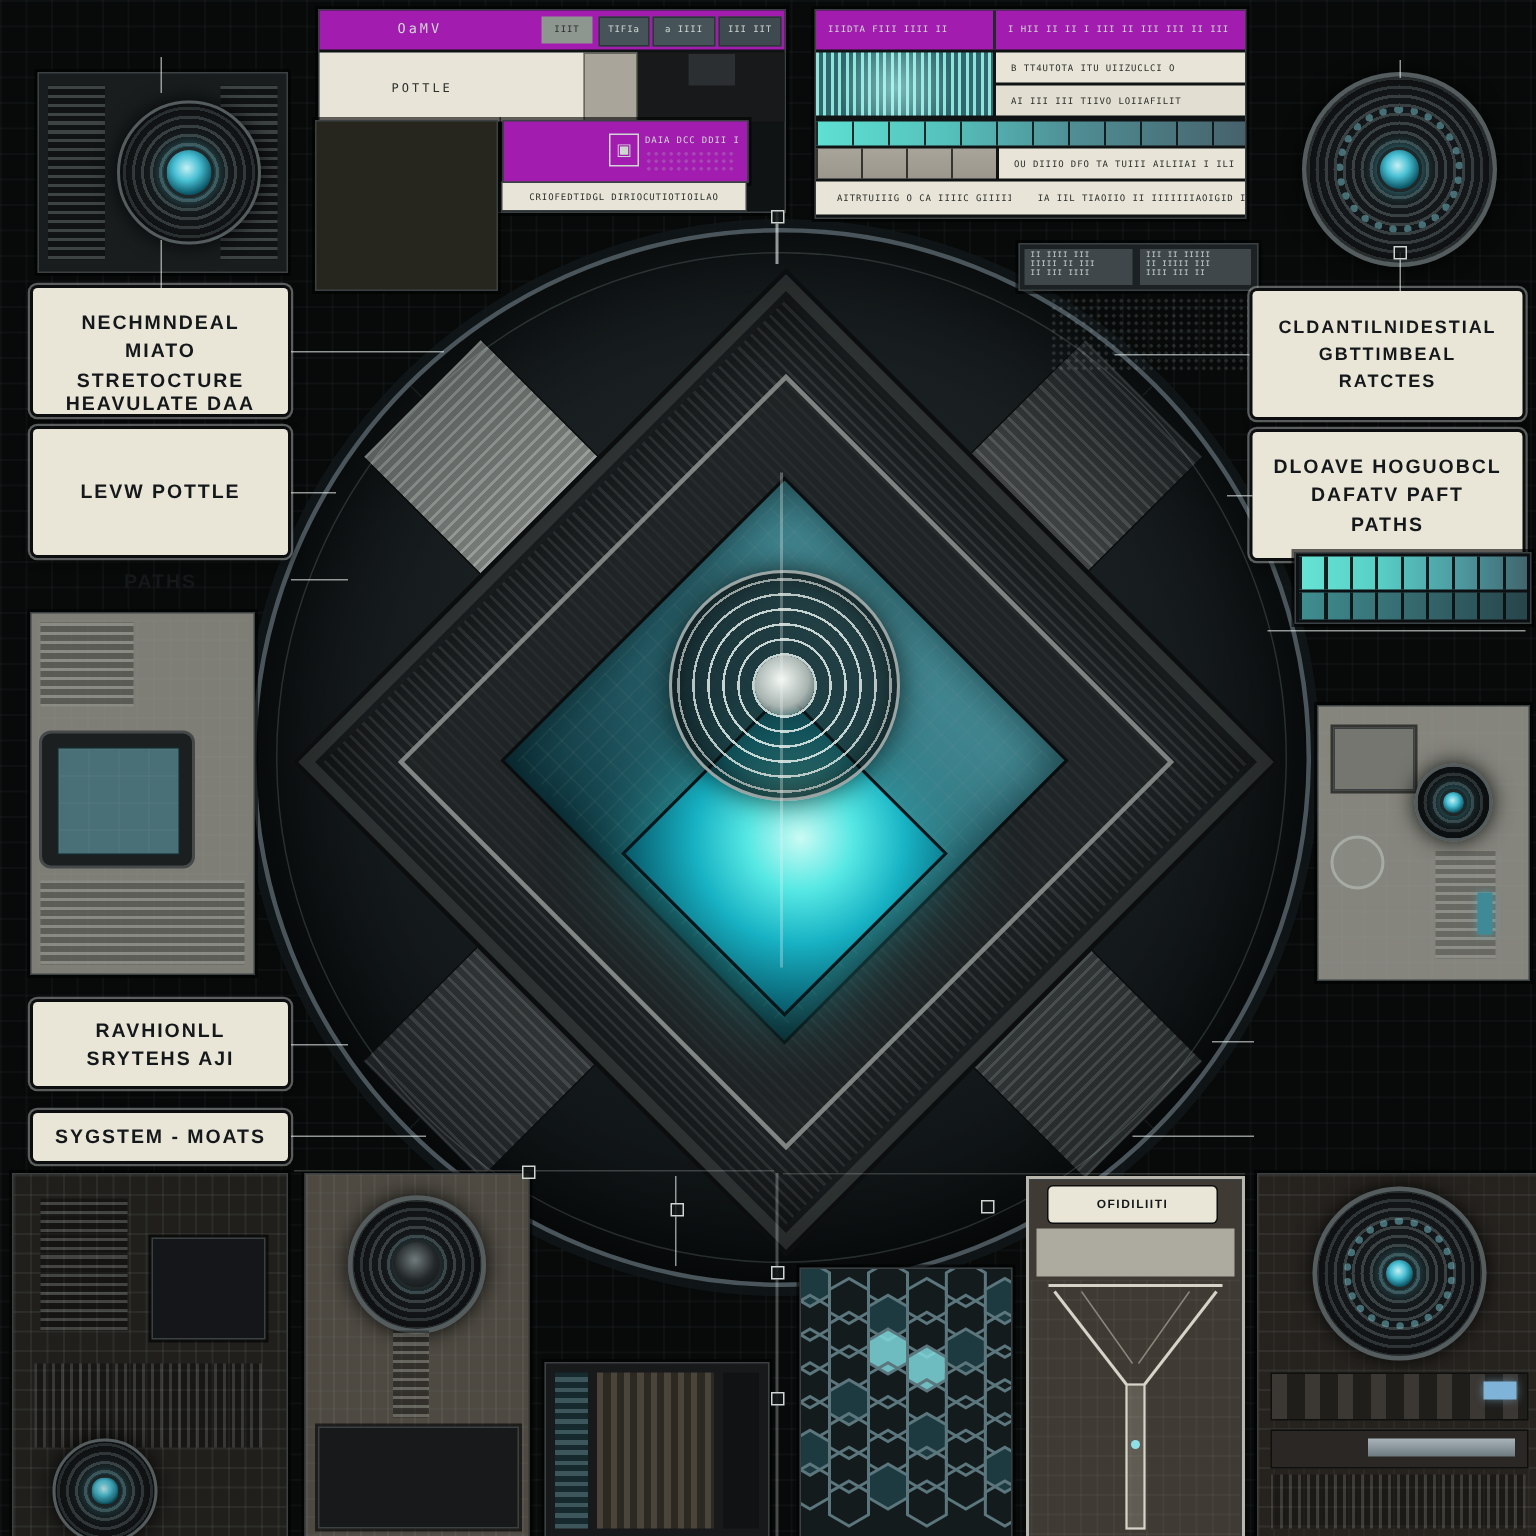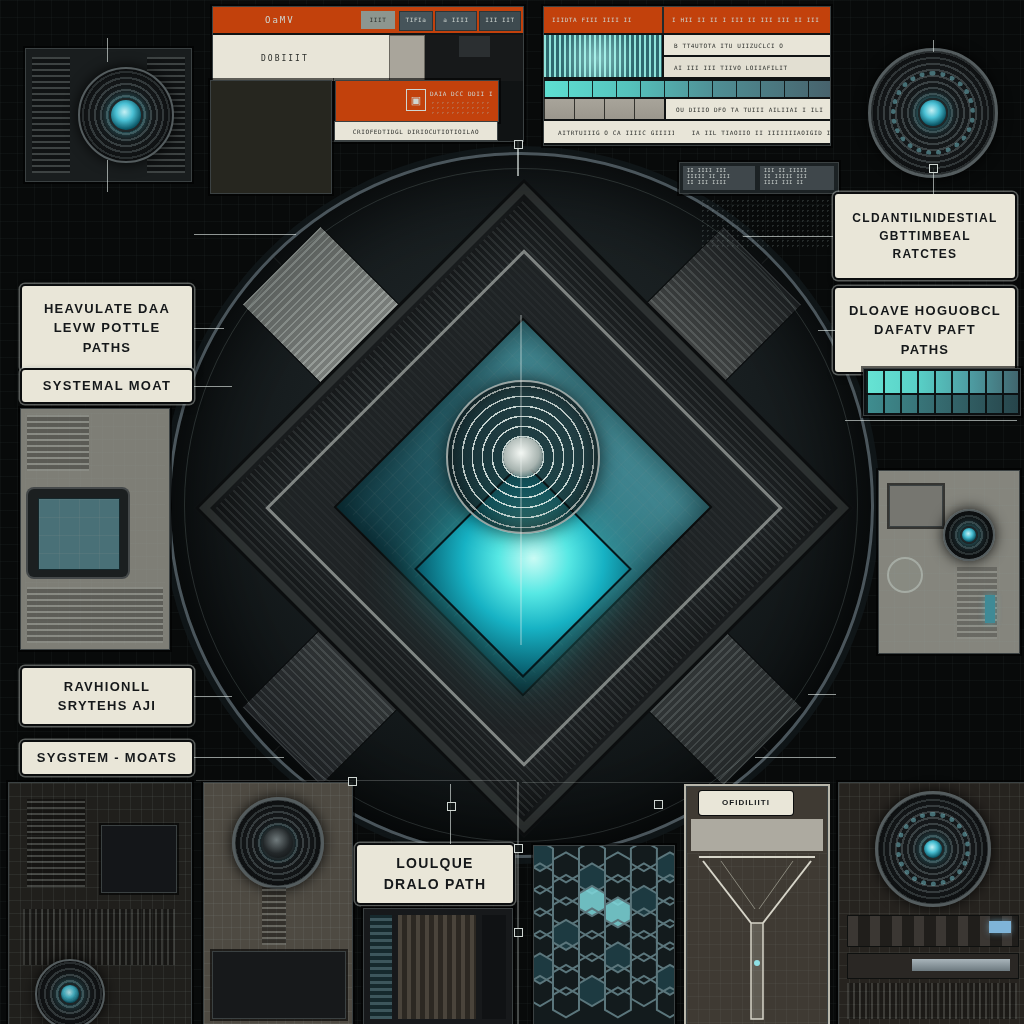--- a/index.html
+++ b/index.html
@@ -38,21 +38,21 @@
   .ghost-circle{position:absolute;border-radius:50%;border:2px solid rgba(190,198,192,.55);background:rgba(150,158,152,.18);}
   
   .tex-h{background-image:repeating-linear-gradient(0deg, rgba(190,200,196,.22) 0 2px, rgba(0,0,0,.35) 2px 6px);}
   .tex-v{background-image:repeating-linear-gradient(90deg, rgba(190,200,196,.18) 0 2px, rgba(0,0,0,.35) 2px 6px);}
   .tex-grid{background-image:
       linear-gradient(rgba(140,150,146,.16) 1px, transparent 1px),
       linear-gradient(90deg, rgba(140,150,146,.16) 1px, transparent 1px);
     background-size:11px 13px;}
   .tex-dots{background-image:radial-gradient(rgba(170,190,188,.35) 1px, transparent 1px);background-size:5px 5px;}
   
-  .slate{background:#c2410c;}
+  .slate{background:#a21caf;}
   .paper{background:#e8e5d8;}
   
   #big-circle{position:absolute;left:168px;top:152px;width:700px;height:700px;border-radius:50%;
     background:radial-gradient(circle at 50% 42%, #262d2f 0%, #181e20 45%, #0b0f10 78%, #090c0d 100%);
     border:3px solid #4a555b;overflow:hidden;
     box-shadow:0 0 0 6px rgba(18,24,26,.8), inset 0 0 90px rgba(0,0,0,.9);}
   #big-circle::after{content:"";position:absolute;inset:13px;border-radius:50%;
     border:1px solid rgba(200,222,220,.16);}
   .diam{position:absolute;transform:rotate(45deg);}
   .arm{position:absolute;border:1px solid #0b0d0e;}
@@ -123,21 +123,21 @@
         <div class="micro lt" style="text-align:center;line-height:16px;">TIFIa</div>
       </div>
       <div class="abs" style="left:222px;top:4px;width:40px;height:18px;background:#46545a;border:1px solid #2c3538;">
         <div class="micro lt" style="text-align:center;line-height:16px;">a IIII</div>
       </div>
       <div class="abs" style="left:266px;top:4px;width:40px;height:18px;background:#3e4a4f;border:1px solid #2c3538;">
         <div class="micro lt" style="text-align:center;line-height:16px;">III IIT</div>
       </div>
     </div>
     <div class="abs paper" style="left:0;top:28px;width:176px;height:46px;display:flex;align-items:center;">
-      <div class="micro" style="margin-left:48px;font-size:8px;letter-spacing:2px;">DOBIIIT</div>
+      <div class="micro" style="margin-left:48px;font-size:8px;letter-spacing:2px;">POTTLE</div>
     </div>
     <div class="abs" style="left:176px;top:28px;width:36px;height:46px;background:#a9a59b;
          box-shadow:inset 0 0 0 1px #6a675f, inset -18px 0 0 -17px #6a675f, inset 0 -23px 0 -22px #6a675f;"></div>
     <div class="abs tex-grid" style="left:212px;top:28px;width:98px;height:46px;background:#17191a;
          background-size:33px 23px;">
       <div class="abs" style="left:34px;top:1px;width:31px;height:21px;background:#2b2f31;"></div>
     </div>
   </div>
   <div class="abs tex-v frame" style="left:210px;top:80px;width:120px;height:112px;background:#26261f;"></div>
   <div class="abs slate frame" style="left:335px;top:80px;width:162px;height:40px;">
@@ -189,27 +189,29 @@
       <div class="micro lt" style="font-size:5px;">II III IIII</div>
     </div>
     <div class="abs" style="left:80px;top:3px;width:74px;height:24px;background:#3f474b;padding:1px 4px;box-sizing:border-box;">
       <div class="micro lt" style="font-size:5px;">III II IIIII</div>
       <div class="micro lt" style="font-size:5px;">II IIIII III</div>
       <div class="micro lt" style="font-size:5px;">IIII III II</div>
     </div>
   </div>
   <div class="abs tex-dots" style="left:700px;top:198px;width:132px;height:50px;opacity:.5;"></div>
 
-  <div class="label-box" style="left:22px;top:286px;width:170px;height:84px;">
+  <div class="label-box" style="left:22px;top:192px;width:170px;height:84px;">
+    <span>NECHMNDEAL</span>
+    <span>MIATO</span>
+    <span>STRETOCTURE</span>
+  </div>
+  <div class="label-box" style="left:22px;top:286px;width:170px;height:84px;gap:40px;">
     <span>HEAVULATE DAA</span>
     <span>LEVW POTTLE</span>
     <span>PATHS</span>
-  </div>
-  <div class="label-box" style="left:22px;top:370px;width:170px;height:32px;">
-    <span>SYSTEMAL MOAT</span>
   </div>
   <div class="label-box" style="left:22px;top:742px;width:170px;height:32px;">
     <span>SYGSTEM - MOATS</span>
   </div>
   <div class="label-box" style="left:22px;top:668px;width:170px;height:56px;">
     <span>RAVHIONLL</span>
     <span>SRYTEHS AJI</span>
   </div>
 
   <div class="frame" style="left:20px;top:408px;width:148px;height:240px;background:#7e7e76;">
@@ -268,24 +270,20 @@
 
   <div class="frame" style="left:203px;top:782px;width:148px;height:242px;background:#4e4a42;">
     <div class="abs tex-grid" style="inset:0;background-size:9px 12px;opacity:.8;"></div>
     <div class="lens" style="left:28px;top:14px;width:86px;height:86px;border-width:3px;">
       <div class="core dark" style="inset:30%;"></div>
     </div>
     <div class="abs tex-h" style="left:58px;top:104px;width:24px;height:58px;"></div>
     <div class="abs frame tex-v" style="left:8px;top:168px;width:132px;height:66px;background:#17191b;"></div>
   </div>
 
-  <div class="label-box" style="left:357px;top:845px;width:156px;height:58px;font-size:14px;">
-    <span>LOULQUE</span>
-    <span>DRALO PATH</span>
-  </div>
   <div class="frame" style="left:363px;top:908px;width:148px;height:116px;background:#17191b;">
     <div class="abs" style="left:6px;top:6px;width:22px;height:104px;
          background-image:repeating-linear-gradient(0deg,#3d565c 0 3px,#16292d 3px 7px);"></div>
     <div class="abs" style="left:34px;top:6px;width:78px;height:104px;
          background-image:repeating-linear-gradient(90deg,#4a443b 0 4px,#2c2822 4px 9px);"></div>
     <div class="abs tex-grid" style="left:118px;top:6px;width:24px;height:104px;background:#101214;"></div>
   </div>
 
   <div class="frame" style="left:533px;top:845px;width:140px;height:179px;background:#131b1d;">
     <svg id="hexsvg" width="140" height="179">
@@ -328,21 +326,21 @@
         <polygon points="148.9,36.3 148.9,51.3 135.9,58.8 122.9,51.3 122.9,36.3 135.9,28.8" stroke="#5b767c" stroke-width="2" fill="none"></polygon>
         <polygon points="148.9,58.8 148.9,73.8 135.9,81.3 122.9,73.8 122.9,58.8 135.9,51.3" stroke="#5b767c" stroke-width="2" fill="none"></polygon>
         <polygon points="148.9,81.3 148.9,96.3 135.9,103.8 122.9,96.3 122.9,81.3 135.9,73.8" stroke="#5b767c" stroke-width="2" fill="none"></polygon>
         <polygon points="148.9,103.8 148.9,118.8 135.9,126.3 122.9,118.8 122.9,103.8 135.9,96.3" stroke="#5b767c" stroke-width="2" fill="none"></polygon>
         <polygon points="148.9,126.3 148.9,141.3 135.9,148.8 122.9,141.3 122.9,126.3 135.9,118.8" stroke="#5b767c" stroke-width="2" fill="#1d3a41"></polygon>
         <polygon points="148.9,148.8 148.9,163.8 135.9,171.3 122.9,163.8 122.9,148.8 135.9,141.3" stroke="#5b767c" stroke-width="2" fill="none"></polygon>
       </svg>
   </div>
 
   <div class="frame" style="left:686px;top:786px;width:140px;height:238px;background:#3f3a33;box-shadow:0 0 0 2px #b9b7ab;">
-    <div class="label-box" style="left:12px;top:4px;width:94px;height:24px;font-size:8px;letter-spacing:1px;box-shadow:0 0 0 1px #0b0d0e;">
+    <div class="label-box" style="left:12px;top:4px;width:112px;height:24px;font-size:8px;letter-spacing:1px;box-shadow:0 0 0 1px #0b0d0e;">
       <span>OFIDILIITI</span>
     </div>
     <div class="abs tex-v" style="left:4px;top:32px;width:132px;height:32px;background:#b9b7ac;opacity:.9;"></div>
     <div class="abs tex-grid" style="left:0;top:66px;width:140px;height:172px;opacity:.5;"></div>
     <svg class="abs" style="left:4px;top:64px;" width="132" height="172">
       <line x1="8" y1="6" x2="124" y2="6" stroke="#d6d4c8" stroke-width="2"></line>
       <line x1="12" y1="10" x2="60" y2="72" stroke="#d6d4c8" stroke-width="2"></line>
       <line x1="120" y1="10" x2="72" y2="72" stroke="#d6d4c8" stroke-width="2"></line>
       <line x1="30" y1="10" x2="64" y2="58" stroke="#8a887c" stroke-width="1"></line>
       <line x1="102" y1="10" x2="68" y2="58" stroke="#8a887c" stroke-width="1"></line>

